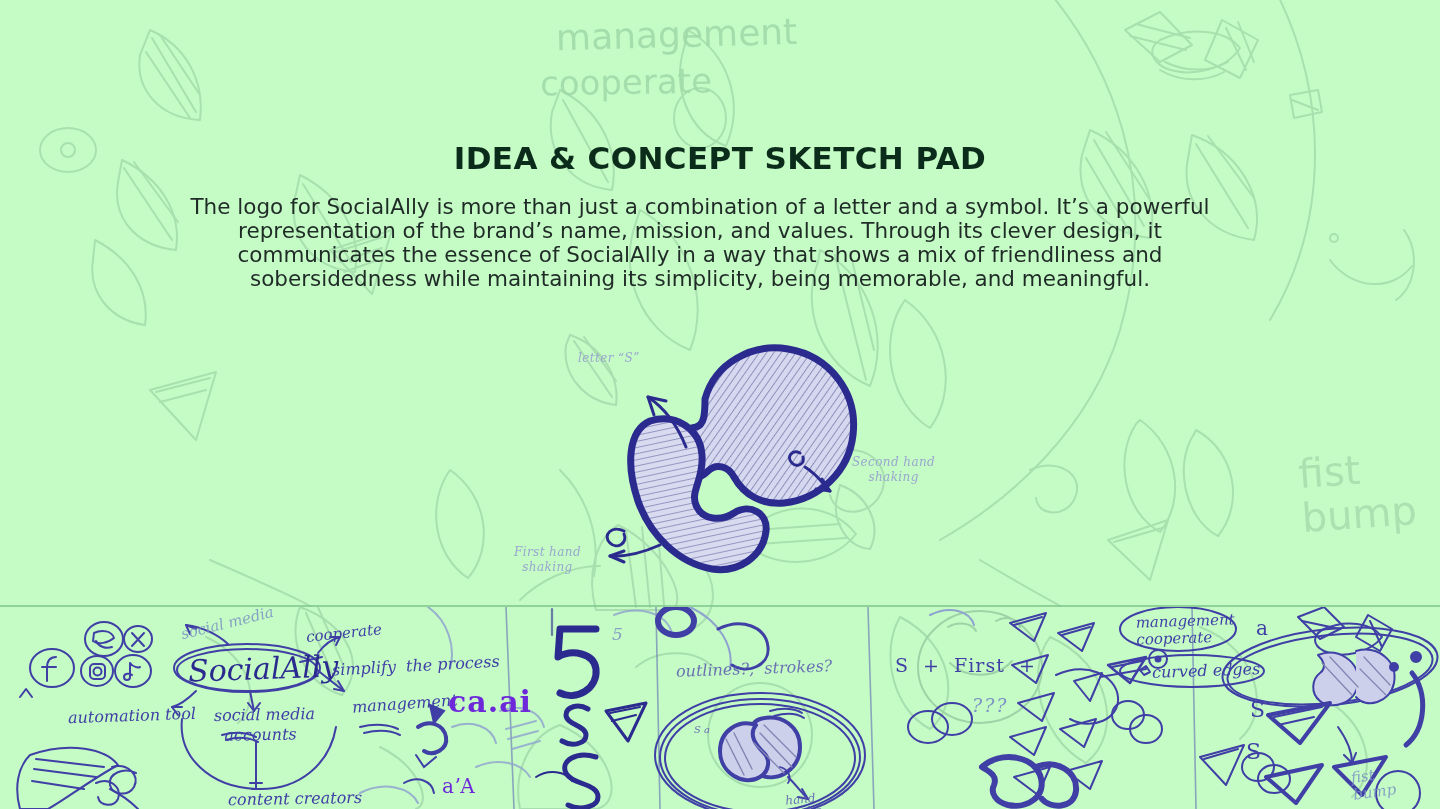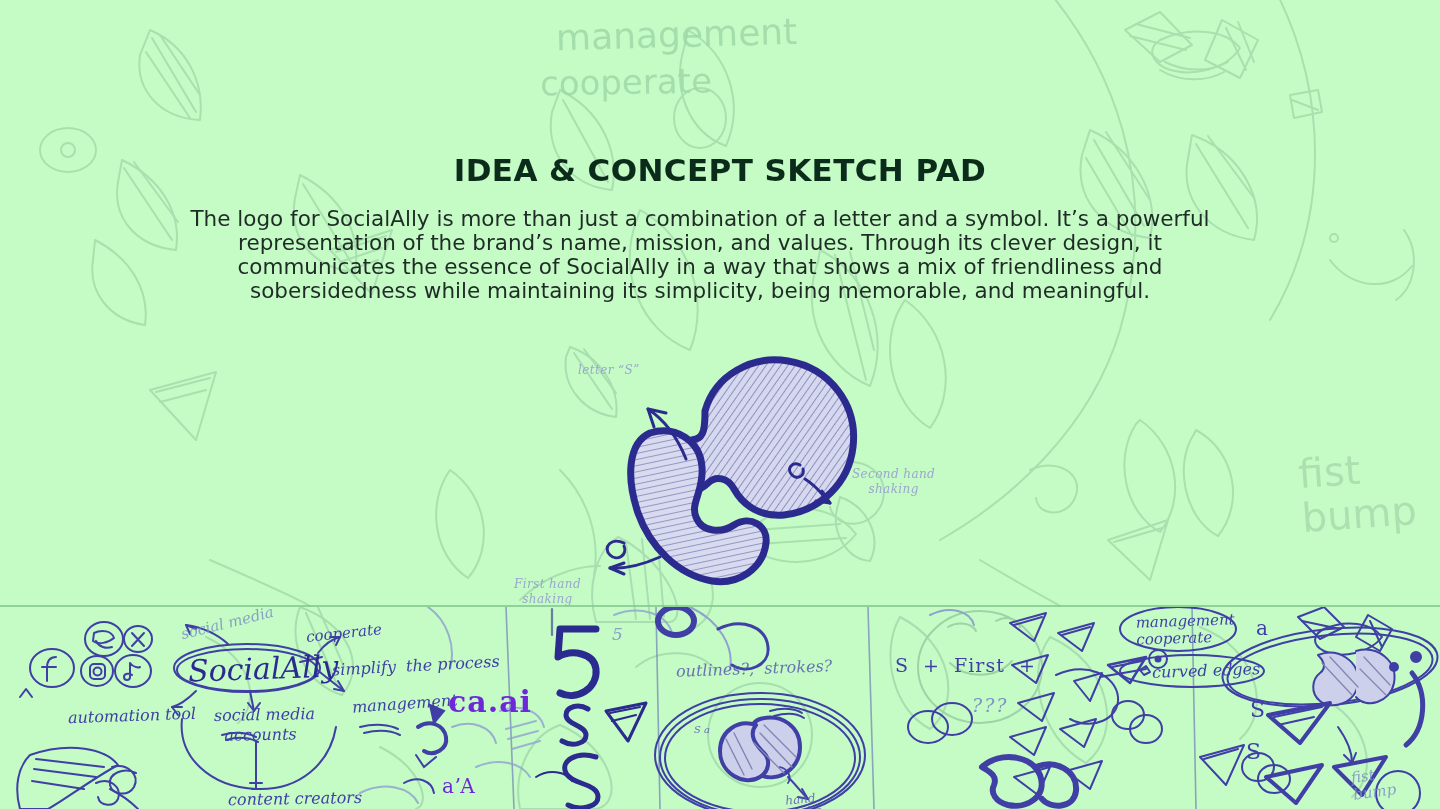--- a/index.html
+++ b/index.html
@@ -17,21 +17,21 @@
   .wm-text{
     position:absolute;
     color:#9fd9a8;
     opacity:.85;
     font-family:"DejaVu Sans", sans-serif;
     white-space:pre;
     pointer-events:none;
   }
 
   
-  .top-panel{position:absolute;left:0;top:12px;width:1400px;height:606px;}
+  .top-panel{position:absolute;left:0;top:0;width:1400px;height:606px;}
 
   .page-title{
     position:absolute;left:0;top:119px;width:1440px;
     text-align:center;
     font-size:31px;font-weight:bold;letter-spacing:.4px;
     color:#0b2c1b;
     font-family:"DejaVu Sans", sans-serif;
   }
   .page-desc{
     position:absolute;left:190px;top:173px;width:1020px;
@@ -56,21 +56,21 @@
     color:#9aa7cf;
     font-family:"DejaVu Serif", serif;
     font-style:italic;
     font-size:12px;
     line-height:15px;
     white-space:pre;
     letter-spacing:.4px;
   }
   .annot-letter-s{left:78px;top:16px;}
   .annot-second{left:340px;top:120px;text-align:center;margin-left:12px;}
-  .annot-first{left:14px;top:210px;text-align:center;margin-top:20px;}
+  .annot-first{left:14px;top:210px;text-align:center;}
 
   
   .strip{position:absolute;left:0;top:607px;width:1440px;height:202px;overflow:hidden;}
   .strip svg{position:absolute;left:0;top:0;width:1440px;height:202px;overflow:visible;}
   .strip-text{
     position:absolute;
     color:#3f3fa6;
     font-family:"DejaVu Serif", serif;
     font-style:italic;
     white-space:pre;

